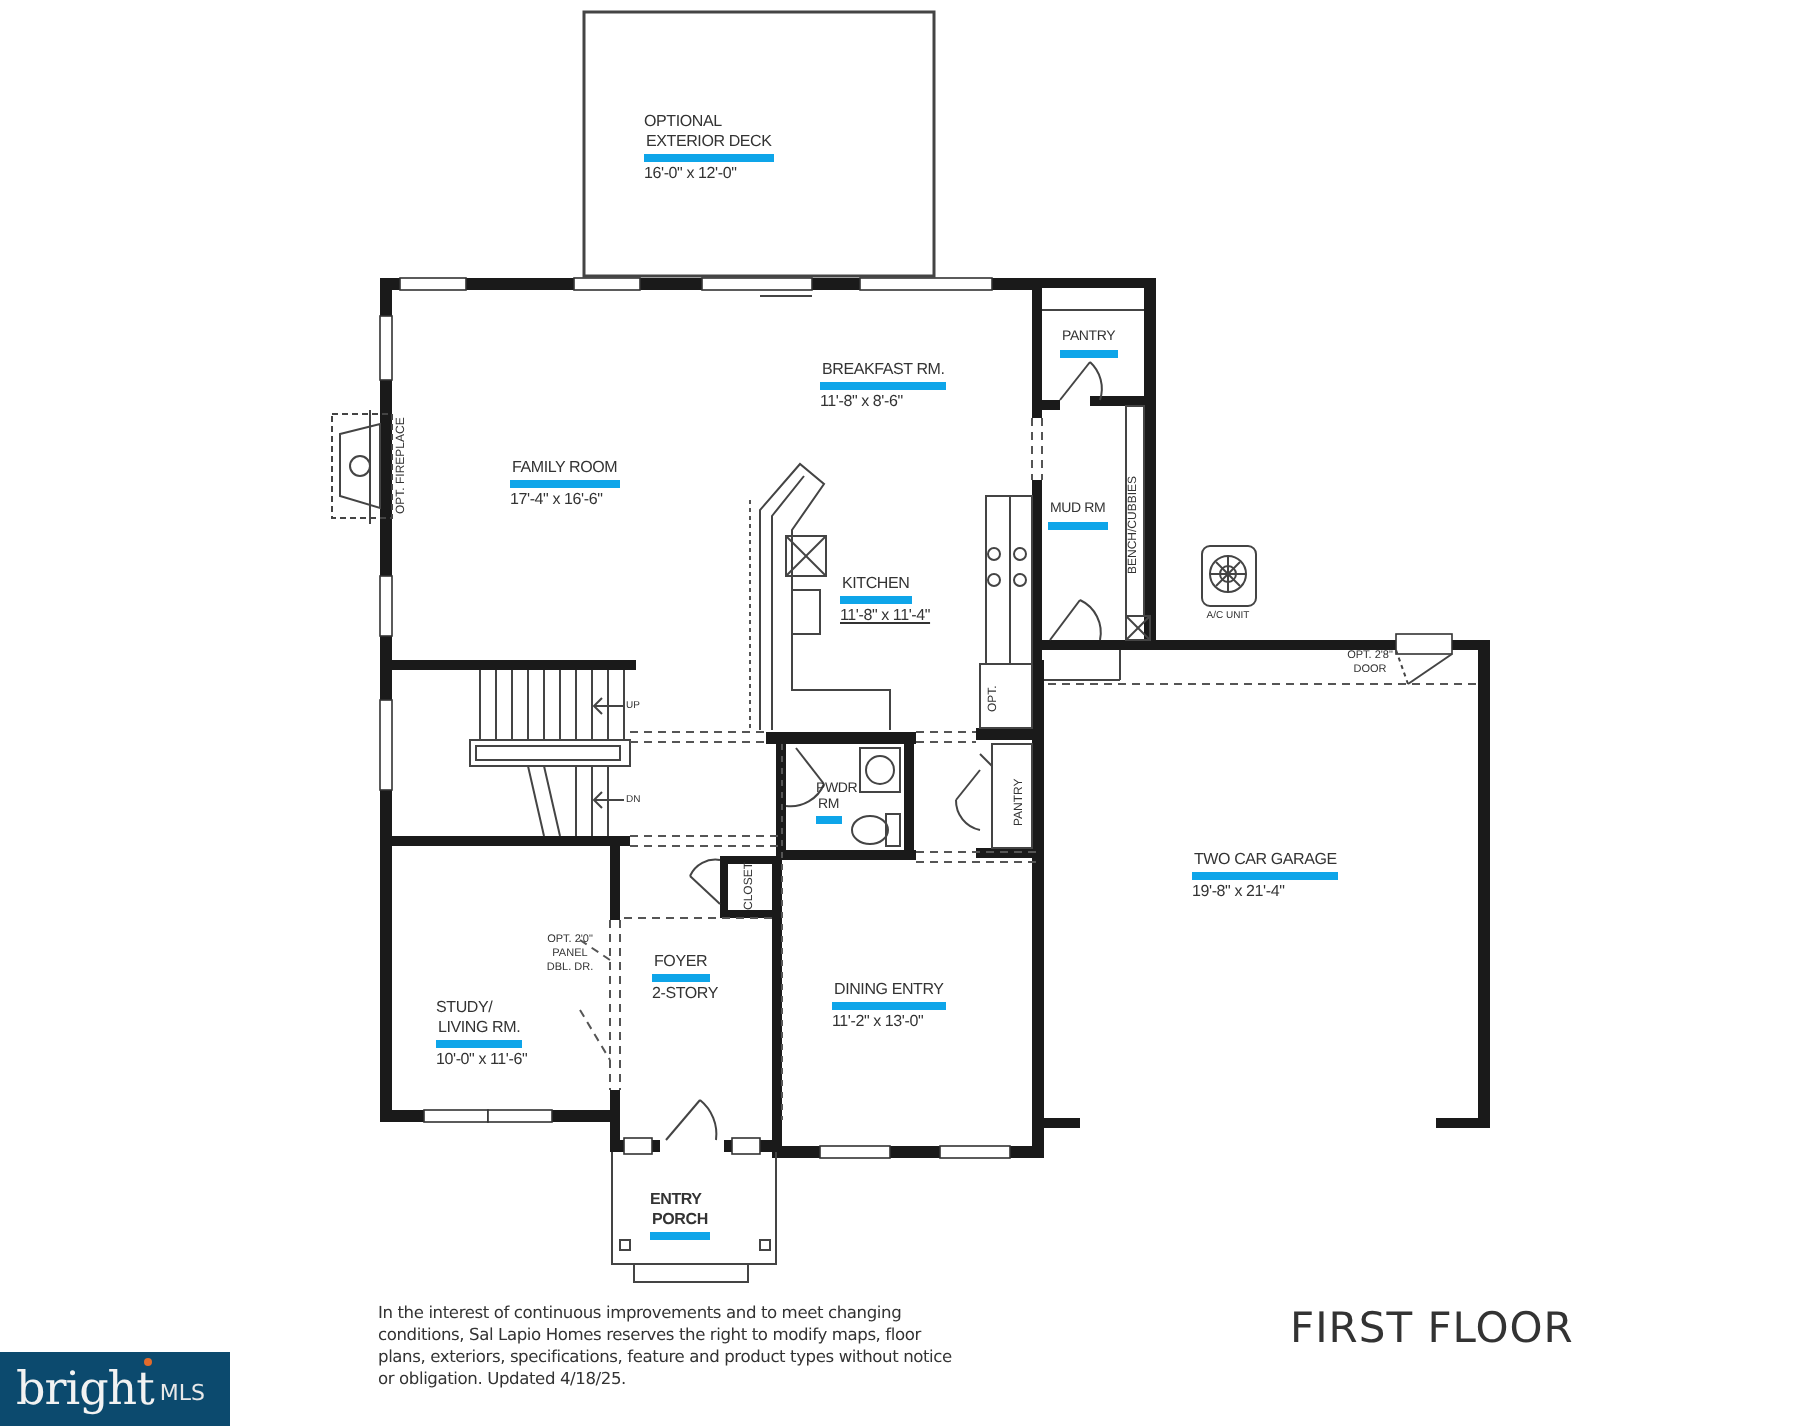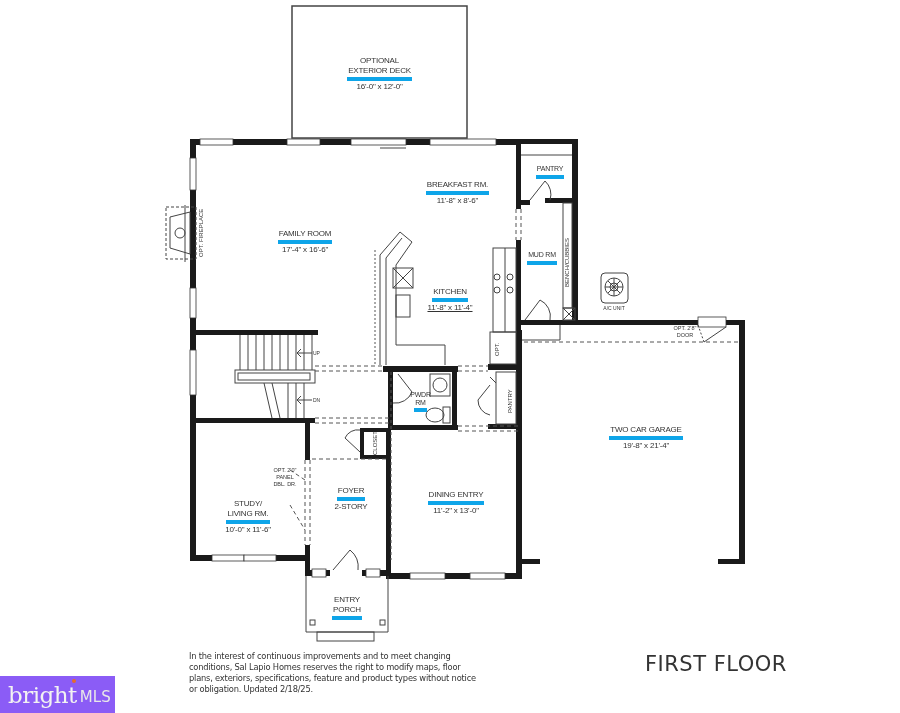--- a/index.html
+++ b/index.html
@@ -1,27 +1,27 @@
 <!DOCTYPE html>
 <html><head>
 <meta charset="utf-8">
 <style>
   html, body { margin:0; padding:0; background:#ffffff; }
   body { width:900px; height:713px; position:relative; overflow:hidden; font-family:"DejaVu Sans", sans-serif; color:#222; }
   #plan { position:absolute; left:0; top:0; }
-  .room-label { position:absolute; text-align:center; font-family:"Liberation Sans Narrow","Liberation Sans", sans-serif; font-size:8px; line-height:10px; color:#333; letter-spacing:-0.2px; }
+  .room-label { position:absolute; text-align:left; font-family:"Liberation Sans Narrow","Liberation Sans", sans-serif; font-size:8px; line-height:10px; color:#333; letter-spacing:-0.2px; }
   .room-label .name { display:inline-block; border-bottom:4px solid #0ea5e9; padding:0 1px 1px; }
   .room-label .dim { display:block; margin-top:1px; }
   .small-label { position:absolute; font-family:"Liberation Sans", sans-serif; font-size:6px; line-height:7px; color:#333; text-align:center; }
   .vert { writing-mode:vertical-rl; transform:rotate(180deg); }
   .disclaimer { position:absolute; left:189px; top:651px; width:290px; font-family:"DejaVu Sans", sans-serif; font-size:8.3px; line-height:11px; color:#333; letter-spacing:-0.2px; }
   .floor-title { position:absolute; left:645px; top:652px; font-family:"DejaVu Sans", sans-serif; font-size:21px; color:#333; letter-spacing:0.5px; }
-  .bright-logo { position:absolute; left:0; top:676px; width:115px; height:37px; background:#8b5cf6; display:flex; align-items:center; padding-left:8px; box-sizing:border-box; }
+  .bright-logo { position:absolute; left:0; top:676px; width:115px; height:37px; background:#0c4a6e; display:flex; align-items:center; padding-left:8px; box-sizing:border-box; }
   .bright-logo .word { font-family:"DejaVu Serif", serif; font-size:23px; color:#f2f2f2; letter-spacing:-0.5px; }
-  .bright-logo .mls { font-family:"DejaVu Sans", sans-serif; font-size:15px; color:#e8e8e8; margin-left:3px; margin-top:4px; }
+  .bright-logo .mls { font-family:"DejaVu Sans", sans-serif; font-size:11px; color:#e8e8e8; margin-left:3px; margin-top:4px; }
   .bright-logo .dot { position:absolute; left:72px; top:3px; width:4px; height:4px; background:#e36b2c; border-radius:50%; }
 </style>
 </head>
 <body>
 
 <svg id="plan" width="900" height="713" viewBox="0 0 900 713" xmlns="http://www.w3.org/2000/svg">
   <g fill="none" stroke="#333" stroke-width="1">
 
     <rect x="292" y="6" width="175" height="132" stroke="#444" stroke-width="1.5"></rect>
   </g>
@@ -283,36 +283,36 @@
   <span class="name">LIVING RM.</span>
   <span class="dim">10'-0" x 11'-6"</span>
 </div>
 
 <div class="small-label" style="left:268px;top:467px;width:34px;font-size:5.5px;">
   <div>OPT. 2'0"</div>
   <div>PANEL</div>
   <div>DBL. DR.</div>
 </div>
 
-<div class="room-label" style="left:326px;top:486px;width:50px;">
+<div class="room-label" style="left:326px;top:476px;width:50px;">
   <span class="name">FOYER</span>
   <span class="dim">2-STORY</span>
 </div>
 
 <div class="room-label" style="left:416px;top:490px;width:80px;">
   <span class="name">DINING ENTRY</span>
   <span class="dim">11'-2" x 13'-0"</span>
 </div>
 
-<div class="room-label" style="left:325px;top:594px;width:44px;">
+<div class="room-label" style="left:325px;top:594px;width:44px;font-weight:bold;">
   <span class="dim">ENTRY</span>
   <span class="name">PORCH</span>
 </div>
 
-<div class="disclaimer">In the interest of continuous improvements and to meet changing conditions, Sal Lapio Homes reserves the right to modify maps, floor plans, exteriors, specifications, feature and product types without notice or obligation. Updated 2/18/25.</div>
+<div class="disclaimer">In the interest of continuous improvements and to meet changing conditions, Sal Lapio Homes reserves the right to modify maps, floor plans, exteriors, specifications, feature and product types without notice or obligation. Updated 4/18/25.</div>
 
 <div class="floor-title">FIRST FLOOR</div>
 
 <div class="bright-logo">
   <span class="word">bright</span>
   <span class="mls">MLS</span>
   <span class="dot"></span>
 </div>
 
 </body></html>

